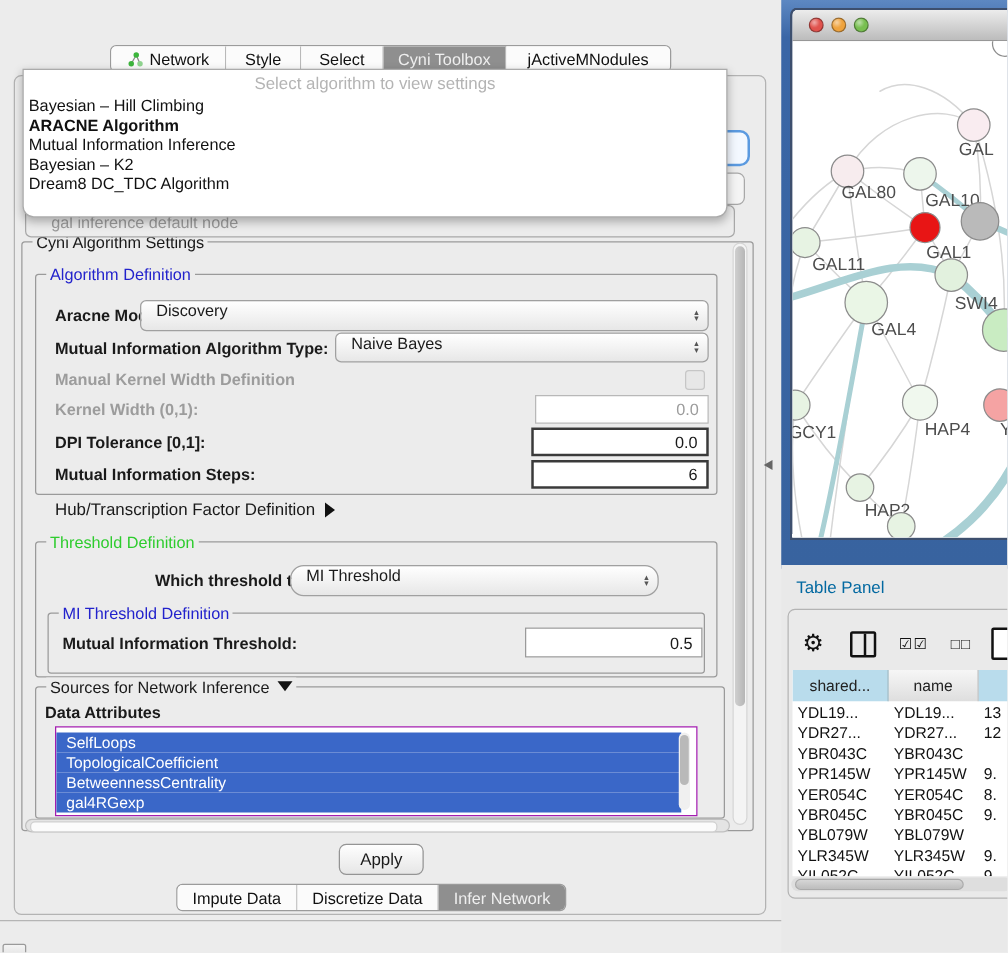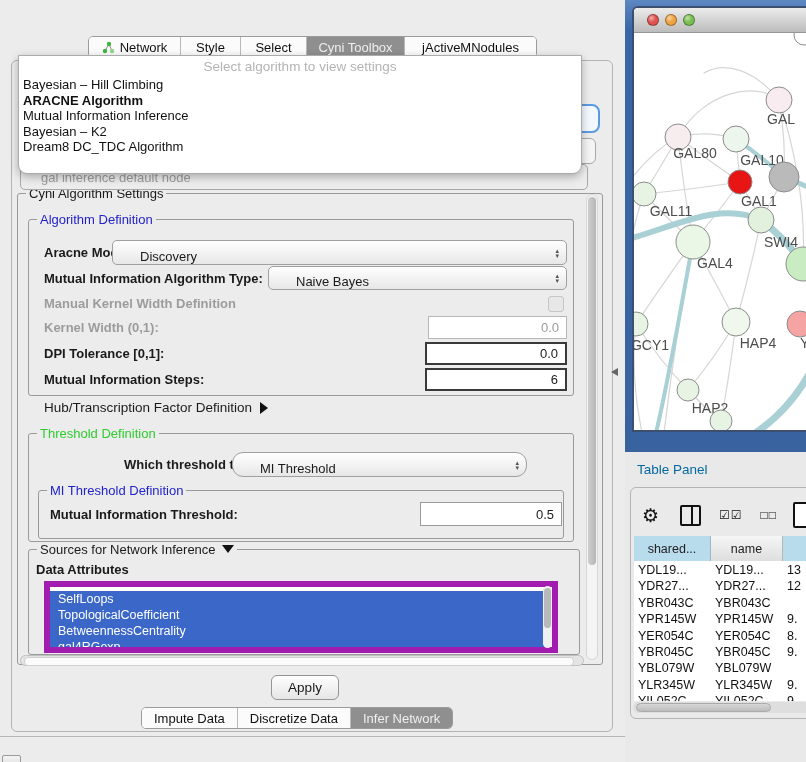--- a/index.html
+++ b/index.html
@@ -49,39 +49,39 @@
     border-radius:6px;background:#f4f4f4;z-index:9;}
 
   
   .group{border:1px solid #9a9a9a;border-radius:3px;}
   .glabel{position:absolute;top:-8px;left:8px;background:#ececec;padding:0 3px;
     font-size:13px;white-space:nowrap;}
   .blue{color:#2222cc;} .green{color:#2ecc2e;}
 
   
   .combo{border:1px solid #a0a0a0;border-radius:5px;background:linear-gradient(#ffffff,#e7e7e7);
-    display:flex;align-items:flex-end;font-size:13px;box-sizing:border-box;padding-left:15px;}
+    display:flex;align-items:flex-start;font-size:13px;box-sizing:border-box;}
   .combo .ctext{margin-left:12px;}
   .spin{position:absolute;right:7px;top:50%;transform:translateY(-50%);
     font-size:7px;line-height:5px;color:#555;text-align:center;}
   .field{background:#ffffff;display:flex;align-items:center;justify-content:flex-end;
     font-size:13px;box-sizing:border-box;padding-right:7px;}
   .lbl{font-size:13px;font-weight:bold;white-space:nowrap;}
   .dis{color:#9c9c9c;}
   #kernel-check{left:548px;top:296px;width:14px;height:14px;border:1px solid #c6c6c6;
     border-radius:3px;background:#e7e7e7;}
 
   .tri-right{display:inline-block;width:0;height:0;border-left:8px solid #111;
     border-top:6px solid transparent;border-bottom:6px solid transparent;margin-left:8px;vertical-align:-2px;}
   .tri-down{display:inline-block;width:0;height:0;border-top:8px solid #111;
     border-left:6px solid transparent;border-right:6px solid transparent;margin-left:6px;vertical-align:1px;}
 
   
   #attr-list{left:44px;top:581px;width:514px;height:72px;background:#ffffff;
-    border:6px solid #a21caf;box-sizing:border-box;overflow:hidden;}
+    border:1px solid #a21caf;box-sizing:border-box;overflow:hidden;}
   .attr-item{height:16px;line-height:16px;font-size:12.5px;color:#ffffff;
     background:#3a67c8;padding-left:8px;margin-top:0px;width:492px;}
   .attr-item:first-child{margin-top:4px;}
   #attr-vsb{left:543px;top:586px;width:9px;height:62px;border-radius:5px;background:#f0f0f0;}
   #attr-vsb-thumb{position:absolute;left:1px;top:2px;width:7px;height:40px;border-radius:4px;background:#b9b9b9;}
   #settings-hsb{left:20px;top:655px;width:564px;height:11px;border:1px solid #c0c0c0;
     border-radius:6px;background:#e4e4e4;box-sizing:border-box;}
   #settings-hsb-thumb{position:absolute;left:3px;top:1px;width:548px;height:7px;border-radius:4px;
     background:#fbfbfb;border:1px solid #d0d0d0;}
   #settings-vsb{left:586px;top:194px;width:12px;height:466px;background:#f4f4f4;

